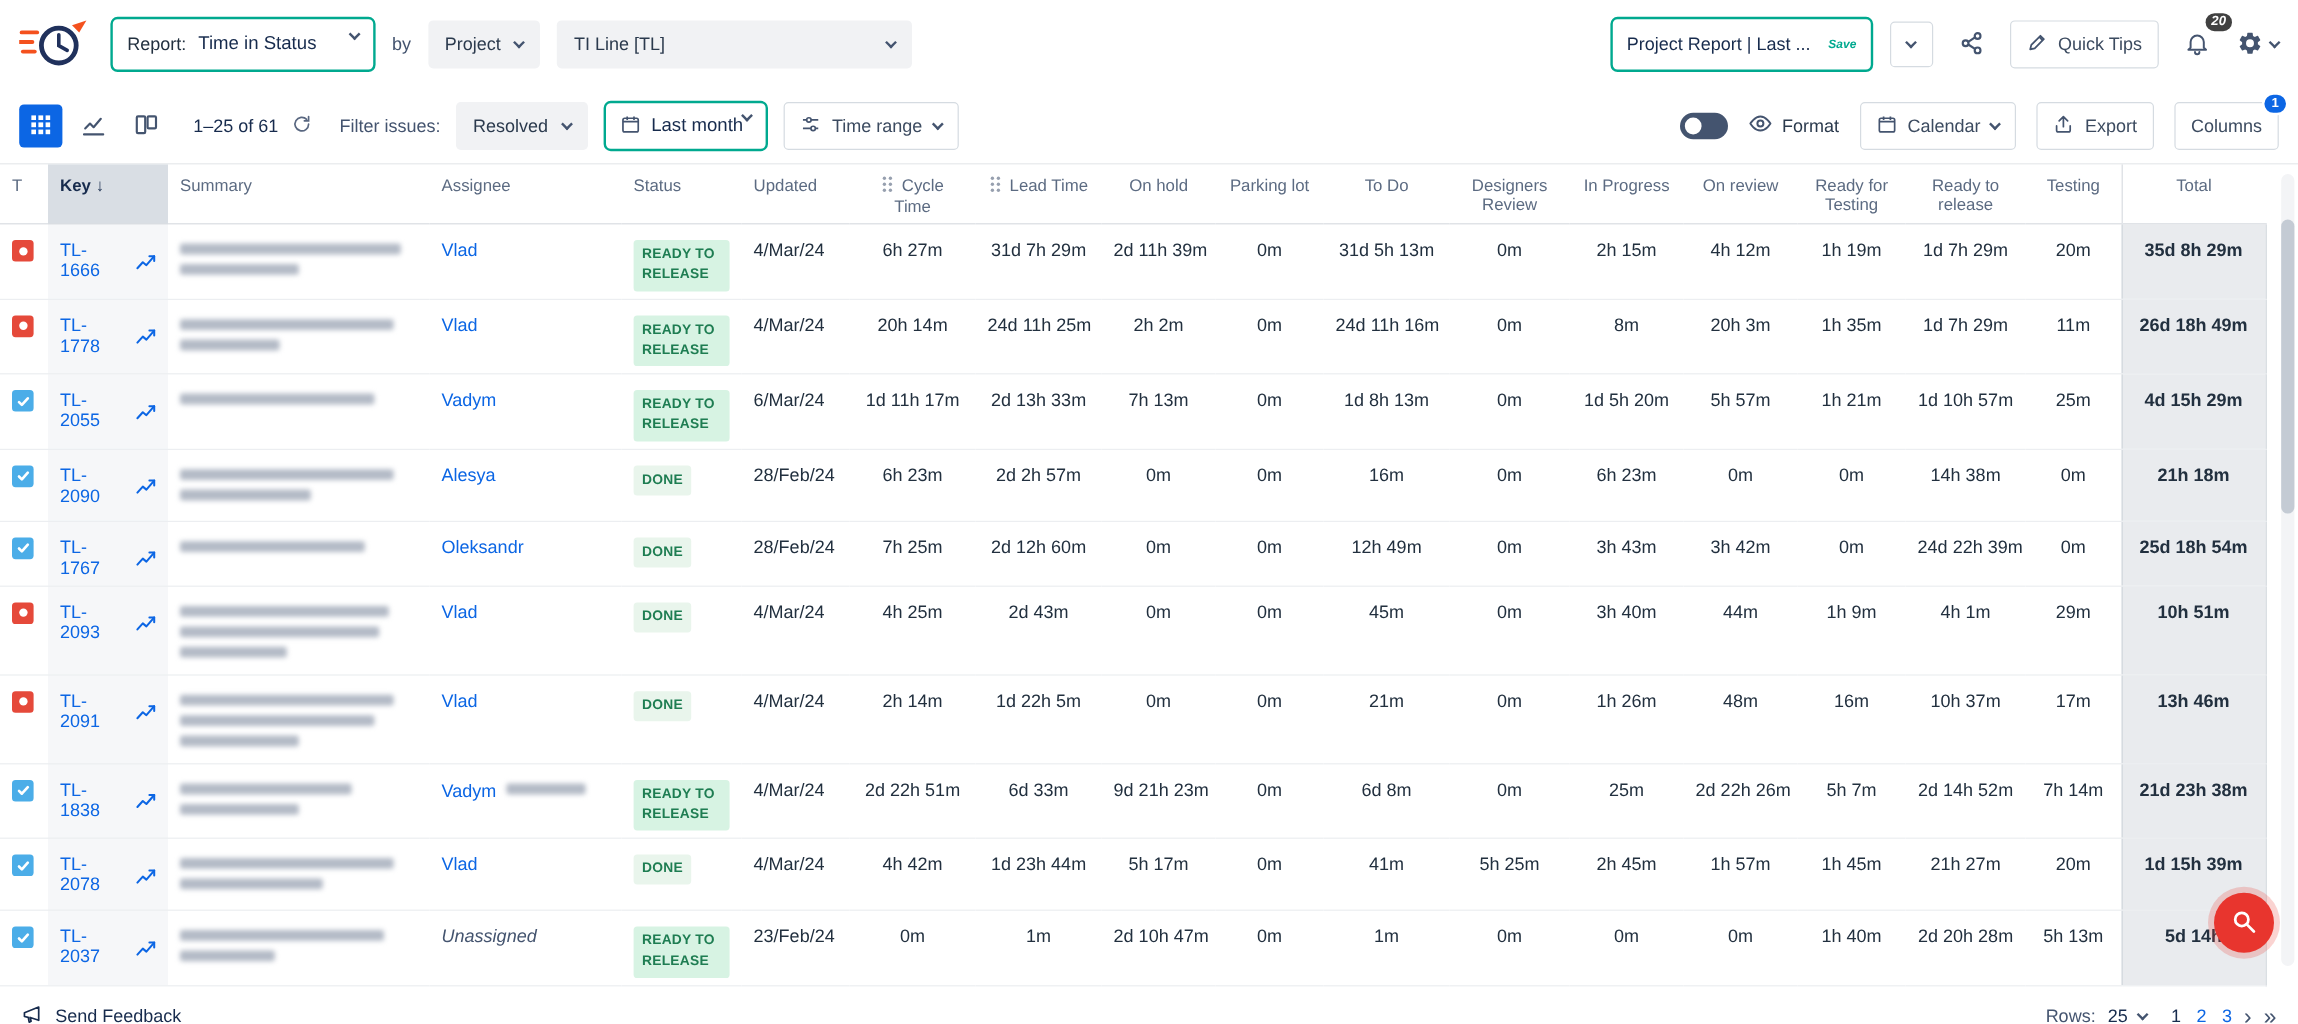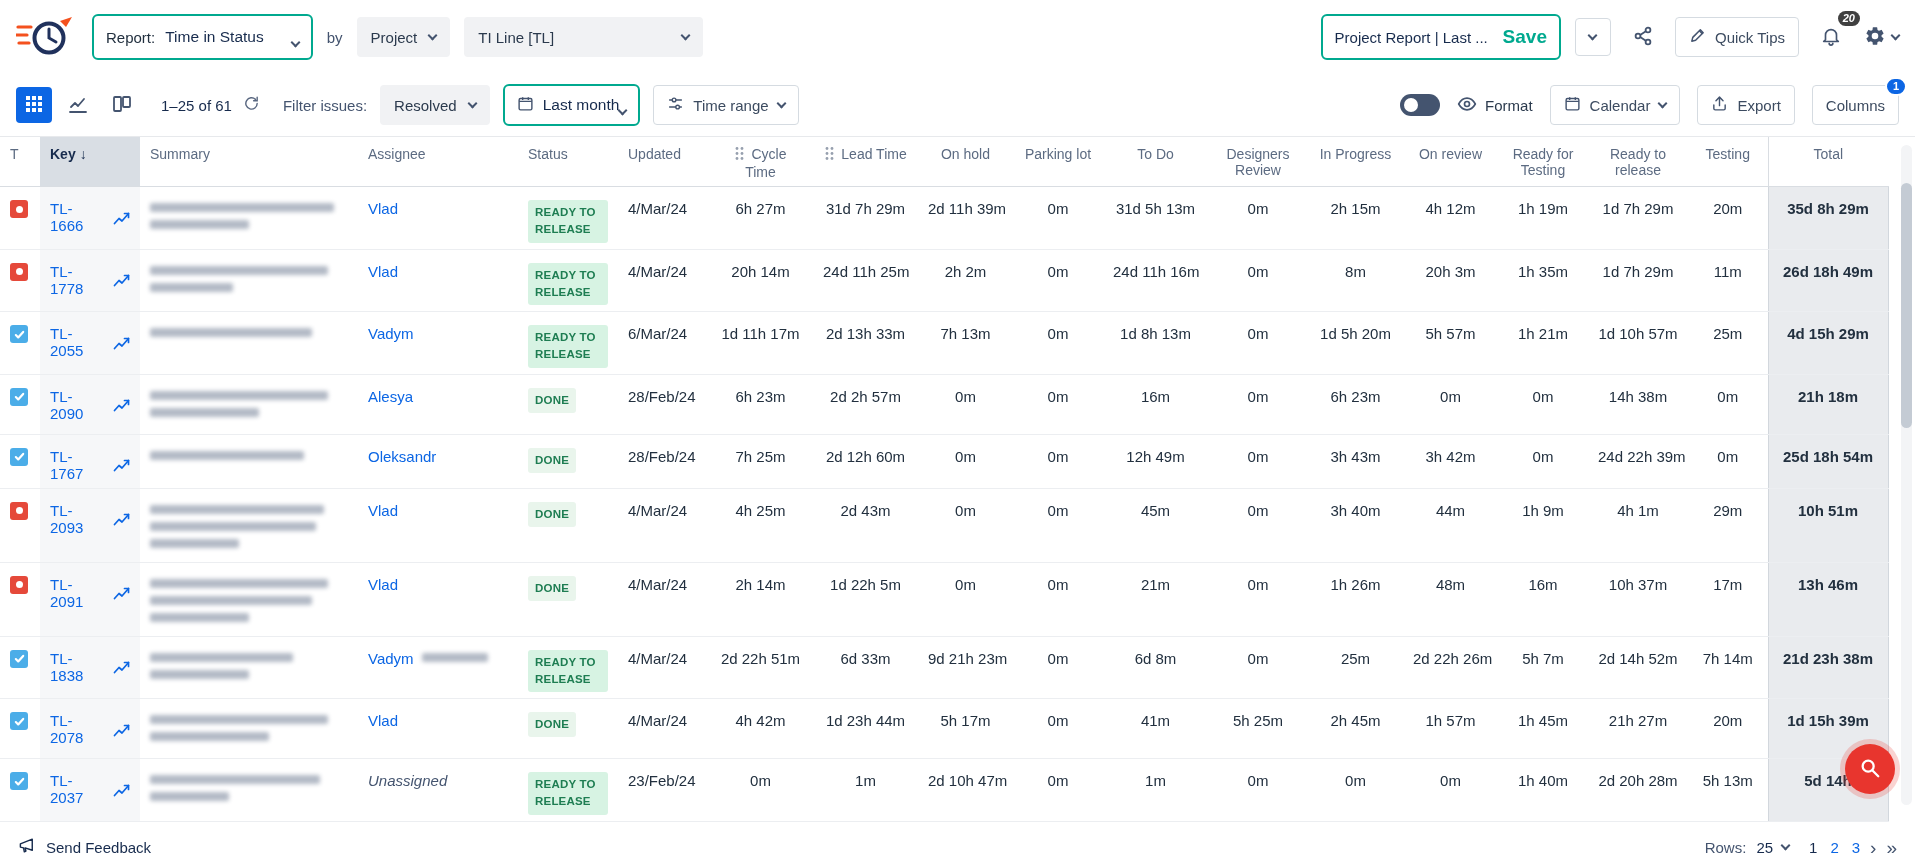--- a/index.html
+++ b/index.html
@@ -18,28 +18,28 @@
     overflow:hidden;position:relative;font-size:15px;
   }
   a{text-decoration:none;}
   button{font-family:inherit;}
 
   
   .topbar{display:flex;align-items:center;height:74px;padding:0 16px;gap:14px;background:#fff;}
   .logo{display:flex;align-items:center;margin-right:4px;}
   .hl-box{display:flex;align-items:center;gap:10px;border:2px solid var(--teal);border-radius:6px;padding:0 12px;height:46px;background:#fff;}
   .report-label{font-size:15px;color:#22303f;}
-  .select-plain{display:flex;align-items:flex-end;gap:28px;background:none;border:none;font-size:15.5px;color:var(--ink);cursor:pointer;}
+  .select-plain{display:flex;align-items:flex-start;gap:28px;background:none;border:none;font-size:15.5px;color:var(--ink);cursor:pointer;}
   .chev{width:7px;height:7px;border-right:2px solid var(--muted);border-bottom:2px solid var(--muted);transform:rotate(45deg);display:inline-block;margin-top:-3px;}
   .by-label{color:var(--muted);}
   .select-gray{display:flex;align-items:center;gap:12px;background:#f1f2f4;border:none;border-radius:4px;height:40px;padding:0 14px;font-size:15px;color:#2b3a4d;cursor:pointer;}
-  .select-gray.wide{width:239px;justify-content:space-between;}
+  .select-gray.wide{width:296px;justify-content:space-between;}
   .spacer{flex:1;}
   .saved-name{width:158px;overflow:hidden;white-space:nowrap;font-size:15px;color:var(--ink);}
-  .save-btn{background:none;border:none;color:var(--teal);font-weight:bold;font-size:19px;cursor:pointer;}
+  .save-btn{background:none;border:none;color:var(--teal);font-weight:bold;font-size:10px;cursor:pointer;font-style:italic;}
   .icon-btn{background:none;border:none;display:flex;align-items:center;justify-content:center;height:38px;min-width:36px;color:var(--muted);cursor:pointer;gap:6px;}
   .bordered{border:1px solid #d5dbe1;border-radius:4px;background:#fff;}
   .btn-outline{display:flex;align-items:center;gap:9px;border:1px solid #d5dbe1;background:#fff;border-radius:4px;height:40px;padding:0 13px;font-size:15px;color:#3c4b60;cursor:pointer;}
   .bell-wrap{position:relative;}
   .badge-red{position:absolute;top:-7px;right:-11px;background:#404040;color:#fff;font-size:11px;font-weight:bold;border-radius:10px;padding:2px 5px;line-height:1;font-style:italic;}
   .gear-btn{display:flex;align-items:center;gap:6px;}
 
   
   .toolbar{display:flex;align-items:center;height:62px;padding:0 16px;gap:13px;background:#fff;}
   .view-group{display:flex;gap:8px;align-items:center;}

